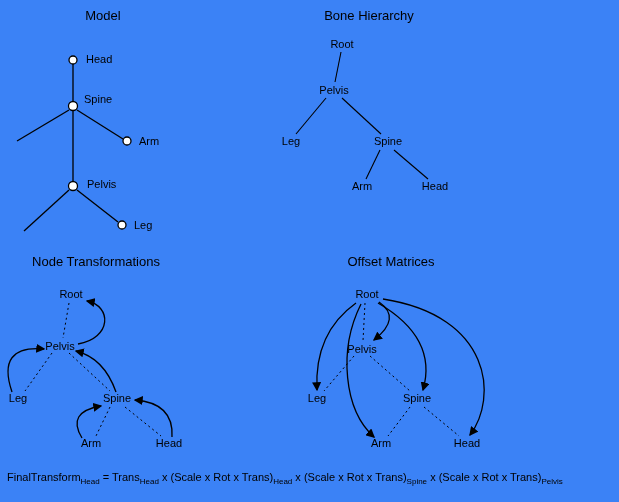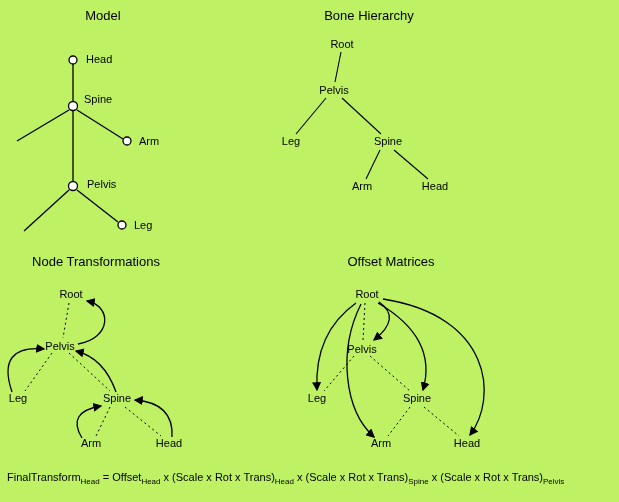--- a/index.html
+++ b/index.html
@@ -5,21 +5,21 @@
   html, body {
     margin: 0;
     padding: 0;
     background: #ffffff;
     font-family: "Liberation Sans", sans-serif;
   }
   #canvas {
     position: relative;
     width: 619px;
     height: 502px;
-    background: #bef264;
+    background: #3b82f6;
     overflow: hidden;
   }
   svg { position: absolute; top: 0; left: 0; }
   svg text {
     font-family: "Liberation Sans", sans-serif;
     fill: #000000;
   }
   .title { font-size: 13px; }
   .lbl { font-size: 11px; }
   .formula {
@@ -150,16 +150,16 @@
         <text class="lbl" x="362" y="353" text-anchor="middle">Pelvis</text>
         <text class="lbl" x="317" y="402" text-anchor="middle">Leg</text>
         <text class="lbl" x="417" y="402" text-anchor="middle">Spine</text>
         <text class="lbl" x="381" y="447" text-anchor="middle">Arm</text>
         <text class="lbl" x="467" y="447" text-anchor="middle">Head</text>
       </g>
     </g>
   </svg>
 
   <div class="formula">
-    <span><span>FinalTransform</span><sub>Head</sub></span><span><span> = Offset</span><sub>Head</sub></span><span><span>  x (Scale x Rot x Trans)</span><sub>Head</sub></span><span><span>  x (Scale x Rot x Trans)</span><sub>Spine</sub></span><span><span> x (Scale x Rot x Trans)</span><sub>Pelvis</sub></span>
+    <span><span>FinalTransform</span><sub>Head</sub></span><span><span> = Trans</span><sub>Head</sub></span><span><span>  x (Scale x Rot x Trans)</span><sub>Head</sub></span><span><span>  x (Scale x Rot x Trans)</span><sub>Spine</sub></span><span><span> x (Scale x Rot x Trans)</span><sub>Pelvis</sub></span>
   </div>
 
 </div>
 
 </body></html>

